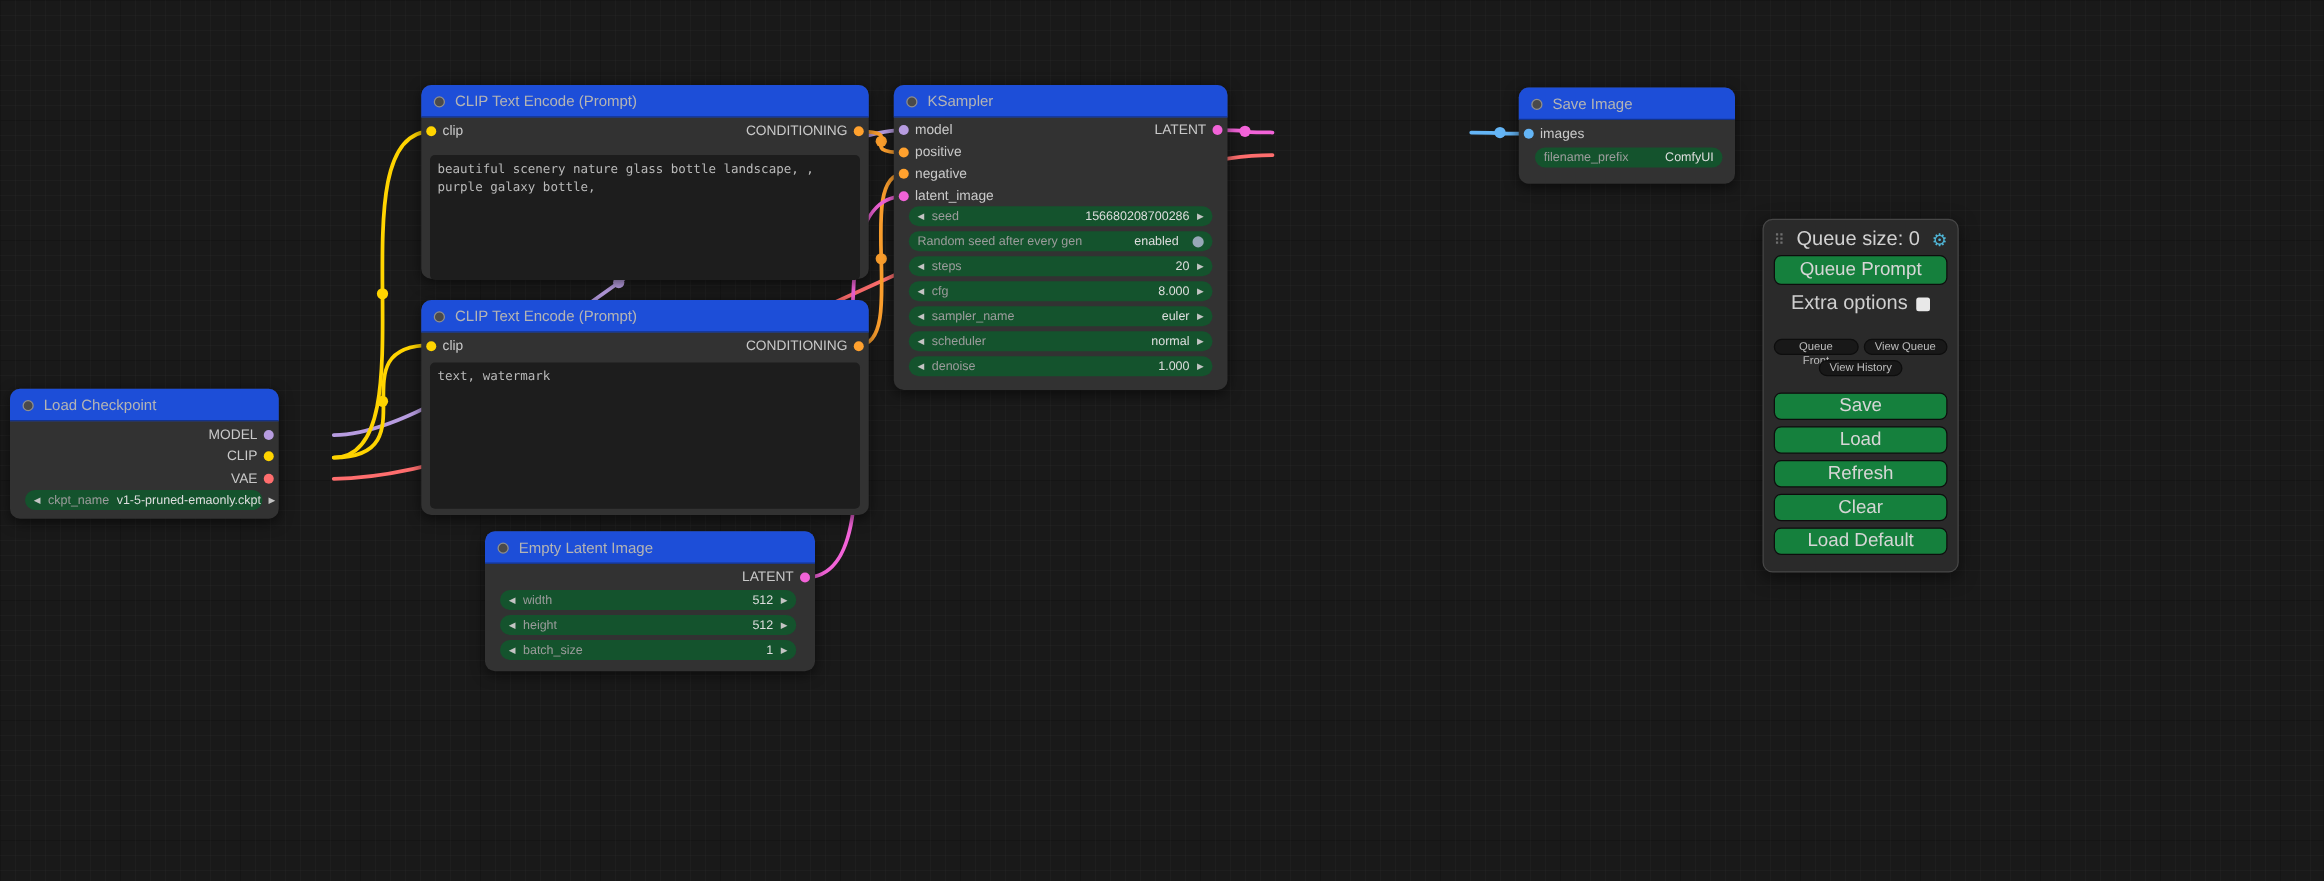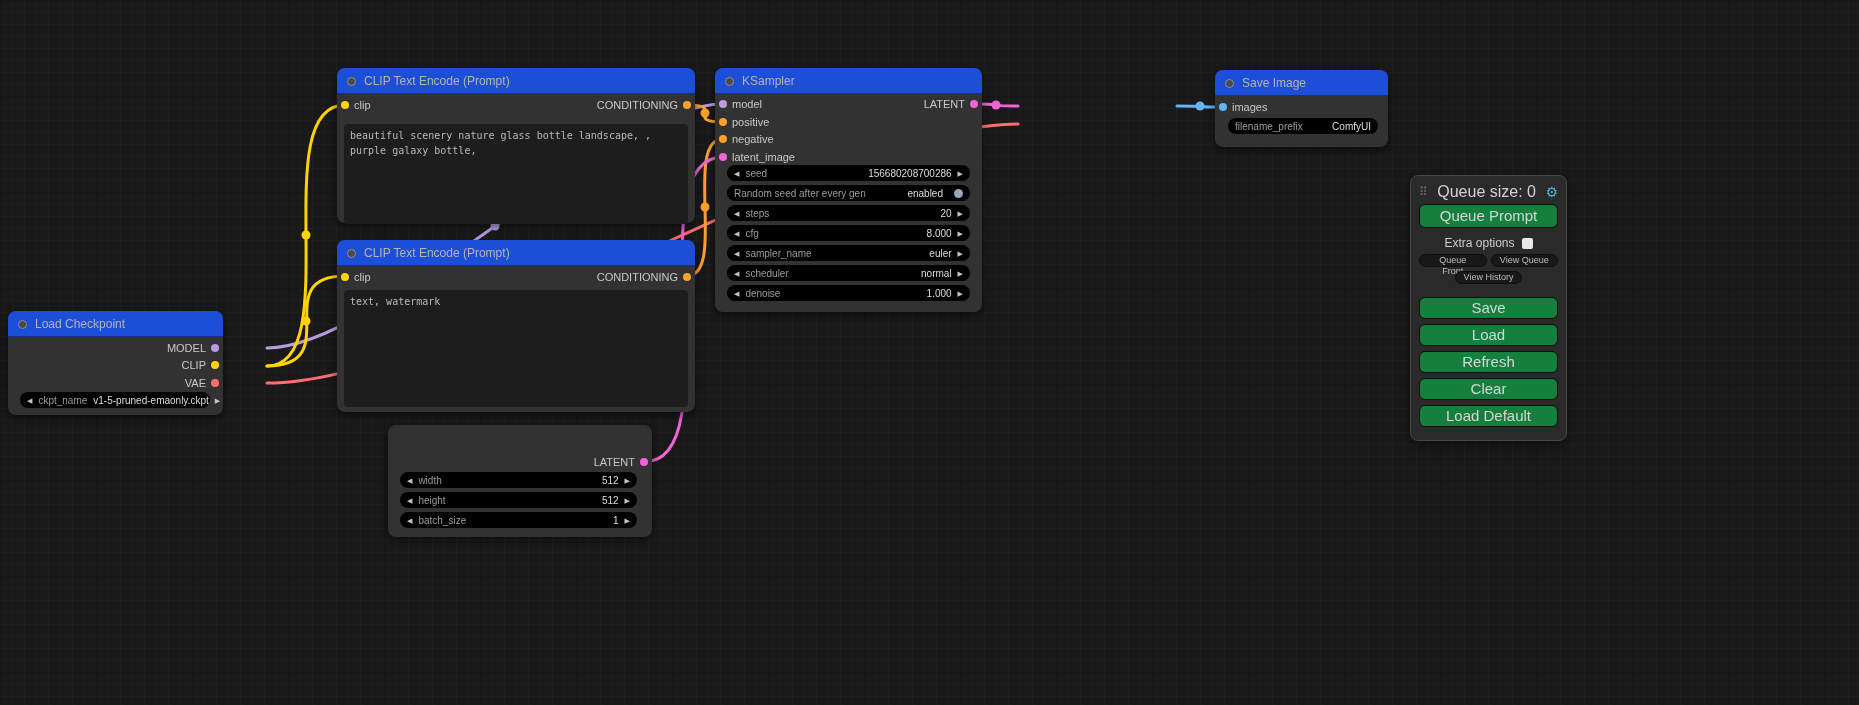--- a/index.html
+++ b/index.html
@@ -32,43 +32,43 @@
   .slot{position:absolute;left:0;right:0;height:18px;display:flex;align-items:center;font-size:11px;color:#c9c9c9;}
   .slot.in{justify-content:flex-start;padding-left:17px;}
   .slot.out{justify-content:flex-end;padding-right:17px;}
   .sdot{position:absolute;width:8px;height:8px;border-radius:50%;top:50%;margin-top:-4px;}
   .slot.in .sdot{left:4px;}
   .slot.out .sdot{right:4px;}
   .d-model{background:var(--c-model);} .d-clip{background:var(--c-clip);}
   .d-vae{background:var(--c-vae);}     .d-cond{background:var(--c-conditioning);}
   .d-latent{background:var(--c-latent);} .d-image{background:var(--c-image);}
 
-  .widget{position:absolute;left:12px;right:12px;height:16px;background:#000000;border-radius:8px;
+  .widget{position:absolute;left:12px;right:12px;height:16px;background:#14532d;border-radius:8px;
     display:flex;align-items:center;padding:0 7px;gap:6px;font-size:10px;box-sizing:border-box;}
   .wl{color:#9c9c9c;white-space:nowrap;}
   .wv{margin-left:auto;color:#dedede;white-space:nowrap;}
   .arr{color:#c4c4c4;font-size:7px;line-height:1;flex:0 0 auto;}
   .knob{width:9px;height:9px;border-radius:50%;background:var(--c-knob);margin-left:5px;flex:0 0 auto;}
 
   .ntext-area{position:absolute;left:7px;right:7px;background:#1d1d1d;border-radius:4px;
     font-family:"DejaVu Sans Mono",monospace;font-size:10px;line-height:1.45;color:#b9b9b9;
     padding:5px 6px;box-sizing:border-box;white-space:pre-wrap;overflow:hidden;}
 
   .menu{position:absolute;z-index:3;background:#2a2a2a;border:1px solid #474747;border-radius:8px;
     box-shadow:0 4px 14px rgba(0,0,0,.5);padding:6px 8px 8px;box-sizing:border-box;}
   .menu-head{display:flex;align-items:center;justify-content:space-between;height:20px;margin-bottom:2px;}
   .drag{color:#6f6f6f;font-size:12px;cursor:grab;}
   .qsize{font-size:16px;color:#d2d2d2;}
   .gear{font-size:14px;color:var(--c-gear);cursor:pointer;line-height:1;}
   .btn{display:block;width:100%;height:22px;background:#15803d;border:1px solid #0d0d0d;
     border-radius:6px;color:#d6d6d6;font-size:15px;font-family:"Liberation Sans",sans-serif;
     margin:0 0 5px;padding:0;line-height:20px;cursor:pointer;}
   .btn.big{height:24px;font-size:15px;margin:2px 0 7px;}
-  .extra-row{display:flex;align-items:center;justify-content:center;gap:7px;font-size:12px;
-    color:#cfcfcf;height:16px;margin-bottom:3px;}
+  .extra-row{display:flex;align-items:center;justify-content:center;gap:7px;font-size:16px;
+    color:#cfcfcf;height:16px;margin-bottom:20px;}
   .checkbox{width:11px;height:11px;background:#e8e8e8;border-radius:2px;display:inline-block;cursor:pointer;}
   .pill-row{display:flex;gap:4px;margin-bottom:4px;}
   .pill-row.center{justify-content:center;margin-bottom:13px;}
   .pill{flex:1;height:13px;background:#181818;border:1px solid #0d0d0d;border-radius:8px;
     color:#bdbdbd;font-size:9px;font-family:"Liberation Sans",sans-serif;padding:0 8px;line-height:11px;cursor:pointer;}
   .pill.solo{flex:0 0 auto;}
 </style>
 </head>
 <body>
 
@@ -155,20 +155,24 @@
       <span>clip</span>
     </div>
     <div class="slot out" style="top:28px">
       <span>CONDITIONING</span>
       <span class="sdot d-cond"></span>
     </div>
     <div class="ntext-area" style="top:50px;height:117px">text, watermark</div>
   </div>
 
   <div class="node" style="left:388px;top:425px;width:264px;height:112px">
+    <div class="ntitle">
+      <span class="ndot"></span>
+      <span class="ntext">Empty Latent Image</span>
+    </div>
     <div class="slot out" style="top:28px">
       <span>LATENT</span>
       <span class="sdot d-latent"></span>
     </div>
     <div class="widget" style="top:47px;right:15px">
       <span class="arr">◀</span>
       <span class="wl">width</span>
       <span class="wv">512</span>
       <span class="arr">▶</span>
     </div>

